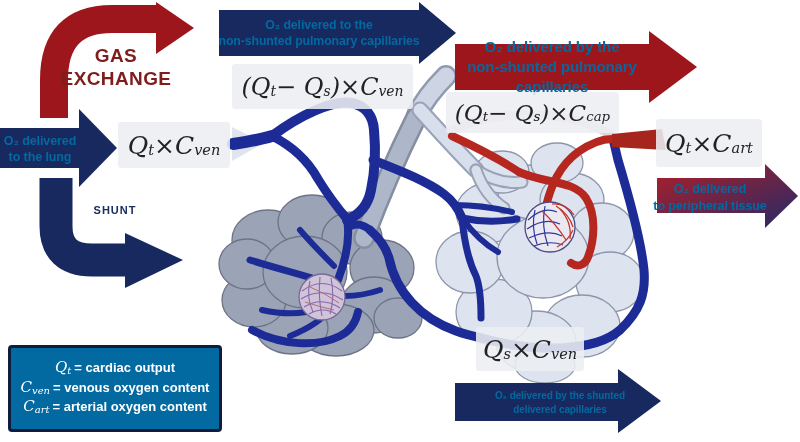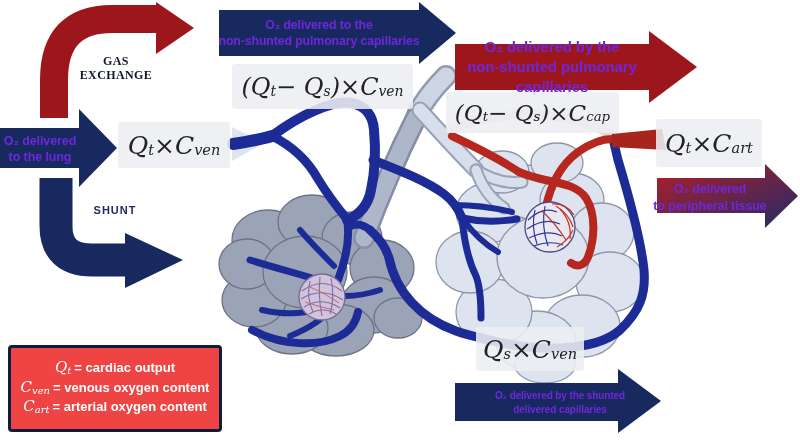--- a/index.html
+++ b/index.html
@@ -1,39 +1,39 @@
 <!DOCTYPE html>
 <html><head>
 <meta charset="utf-8">
 <style>
   html,body{margin:0;padding:0;background:#ffffff;}
   .stage{position:relative;width:800px;height:442px;background:#ffffff;overflow:hidden;
          font-family:"Liberation Sans","DejaVu Sans",sans-serif;}
   .stage svg{position:absolute;left:0;top:0;}
   .overlay{position:absolute;display:flex;flex-direction:column;align-items:center;justify-content:center;
            text-align:center;pointer-events:none;}
-  .alabel{color:#6d28d9;font-weight:bold;line-height:1.32;letter-spacing:-0.1px;}
+  .alabel{color:#0369a1;font-weight:bold;line-height:1.32;letter-spacing:-0.1px;}
   .flowword{font-weight:bold;line-height:1.2;letter-spacing:0.4px;}
   .lab-to-lung{left:0px;top:129px;width:80px;height:40px;font-size:12.5px;}
-  .lab-gas{left:70px;top:51px;width:92px;height:34px;color:#0f172a;font-size:12px;font-family:Liberation Serif, serif;}
+  .lab-gas{left:70px;top:51px;width:92px;height:34px;color:#7f1d1d;font-size:19px;}
   .lab-shunt{left:83px;top:202px;width:64px;height:17px;color:#1b2d61;font-size:11px;letter-spacing:1px;}
   .lab-to-nonshunted{left:216px;top:11px;width:206px;height:44px;font-size:12.3px;}
   .lab-by-nonshunted{left:452px;top:45px;width:200px;height:44px;font-size:15px;}
   .lab-to-peripheral{left:650px;top:177px;width:120px;height:41px;font-size:12.5px;}
   .lab-by-shunted{left:452px;top:384px;width:168px;height:37px;font-size:10px;margin-left:24px;}
   .fbox{background:rgba(236,238,242,0.88);border-radius:3px;color:#222;
         font-family:"DejaVu Serif","Liberation Serif",serif;font-style:italic;
         flex-direction:row;align-items:center;justify-content:center;}
   .fbox .sub{font-size:0.58em;vertical-align:-0.3em;position:relative;top:0.32em;}
   .f-qt-cven{left:118px;top:122px;width:112px;height:46px;font-size:25px;}
   .f-qtqs-cven{left:232px;top:64px;width:181px;height:45px;font-size:24px;}
   .f-qtqs-ccap{left:446px;top:92px;width:173px;height:41px;font-size:23px;}
   .f-qt-cart{left:656px;top:119px;width:106px;height:48px;font-size:25px;}
   .f-qs-cven{left:476px;top:327px;width:108px;height:44px;font-size:25px;}
-  .legend{left:8px;top:345px;width:214px;height:87px;background:#ef4444;border:3px solid #0f1c3c;
+  .legend{left:8px;top:345px;width:214px;height:87px;background:#0369a1;border:3px solid #0f1c3c;
           border-radius:4px;box-sizing:border-box;justify-content:center;}
   .legend-row{color:#ffffff;line-height:15.8px;white-space:nowrap;}
   .legend-row .sym{font-family:"DejaVu Serif","Liberation Serif",serif;font-style:italic;font-size:15px;}
   .legend-row .sub{font-family:"DejaVu Serif","Liberation Serif",serif;font-style:italic;
                    font-size:10px;vertical-align:-2px;}
   .legend-row .rest{font-size:13px;font-weight:bold;margin-left:3px;}
 </style>
 </head>
 <body>
 

